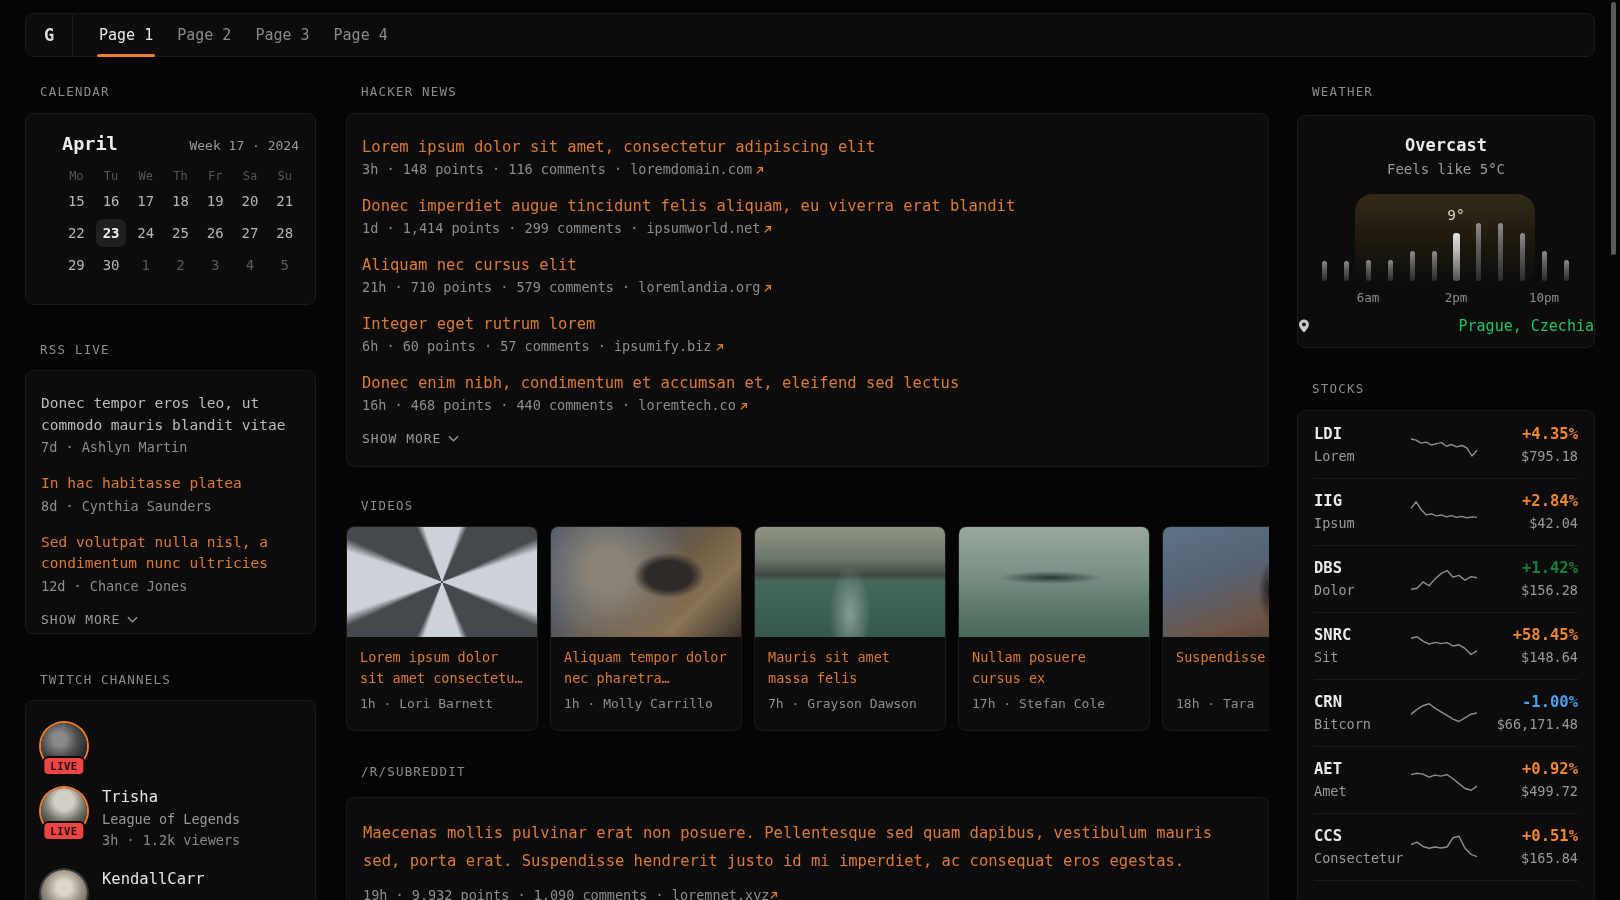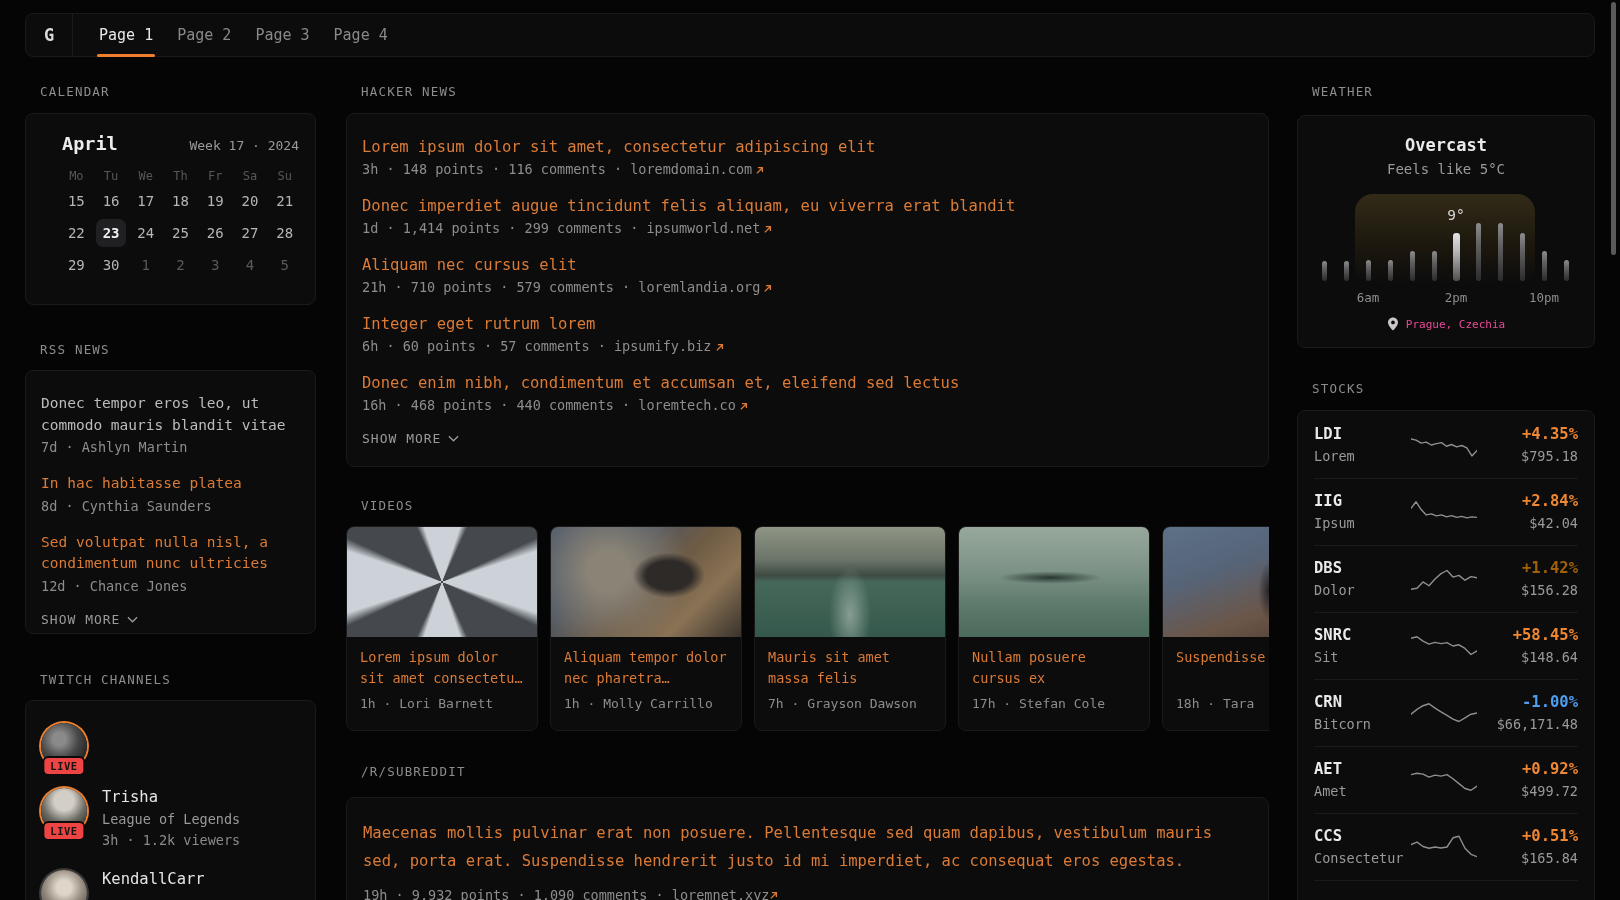--- a/index.html
+++ b/index.html
@@ -124,22 +124,22 @@
   }
   .w-bar {
     position:absolute; bottom:3px; width:5px; border-radius:3px;
     background:linear-gradient(180deg,#8d8d8d 0%,#636363 35%,#2f2f2f 95%);
   }
   .w-bar.current { width:7px; background:linear-gradient(180deg,#e4e4e4 0%,#b5b5b5 40%,#4f4f4f 100%); }
   .w-temp { position:absolute; width:30px; text-align:center; font-size:14.5px; color:#d8d8d8; }
   .w-time { position:absolute; top:174px; width:40px; text-align:center; font-size:12.5px; color:#8d8d8d; }
   .w-loc {
     position:absolute; left:0; right:0; top:201px;
-    display:flex; align-items:center; justify-content:center; gap:7px;
-    font-size:11px; color:#ec4899;
+    display:flex; align-items:center; justify-content:space-between; gap:7px;
+    font-size:15px; color:#22c55e;
   }
   
   .stock-row {
     position:relative; height:67px; display:flex; align-items:center;
     padding:0 16px; cursor:pointer;
   }
   .stock-row + .stock-row::before {
     content:""; position:absolute; left:16px; right:16px; top:0; height:1px; background:#1a1a1b;
   }
   .st-left { width:102px; }
@@ -202,21 +202,21 @@
         <div class="cal-day"><span>29</span></div>
         <div class="cal-day"><span>30</span></div>
         <div class="cal-day dim"><span>1</span></div>
         <div class="cal-day dim"><span>2</span></div>
         <div class="cal-day dim"><span>3</span></div>
         <div class="cal-day dim"><span>4</span></div>
         <div class="cal-day dim"><span>5</span></div>
       </div>
   </div>
 
-  <div class="sec-label" style="top:342px">RSS NEWS</div>
+  <div class="sec-label" style="top:342px">RSS LIVE</div>
   <div class="card rss feed-pad" style="top:370px; height:264px;">
     <div id="rss-items">
         <div class="f-item">
           <div class="f-title read">Donec tempor eros leo, ut commodo mauris blandit vitae</div>
           <div class="f-meta">7d · Ashlyn Martin</div>
         </div>
         <div class="f-item">
           <div class="f-title">In hac habitasse platea</div>
           <div class="f-meta">8d · Cynthia Saunders</div>
         </div>
@@ -429,21 +429,21 @@
           <div class="st-left">
             <div class="st-ticker">DBS</div>
             <div class="st-name">Dolor</div>
           </div>
           <div class="st-spark">
             <svg viewBox="0 0 100 42" preserveAspectRatio="none" width="66" height="30">
               <polyline points="0.0,35.3 9.1,33.9 18.2,25.1 27.3,30.5 36.4,21.0 45.5,13.5 54.5,9.1 63.6,18.3 72.7,15.9 81.8,22.7 90.9,17.6 100.0,19.3" fill="none" stroke="#8f8f8f" stroke-width="1.4" vector-effect="non-scaling-stroke" stroke-linejoin="round" stroke-linecap="round"></polyline>
             </svg>
           </div>
           <div class="st-right">
-            <div class="st-change" style="color: #a16207;">+1.42%</div>
+            <div class="st-change" style="color: #15803d;">+1.42%</div>
             <div class="st-price">$156.28</div>
           </div>
         </div>
         <div class="stock-row">
           <div class="st-left">
             <div class="st-ticker">SNRC</div>
             <div class="st-name">Sit</div>
           </div>
           <div class="st-spark">
             <svg viewBox="0 0 100 42" preserveAspectRatio="none" width="66" height="30">

